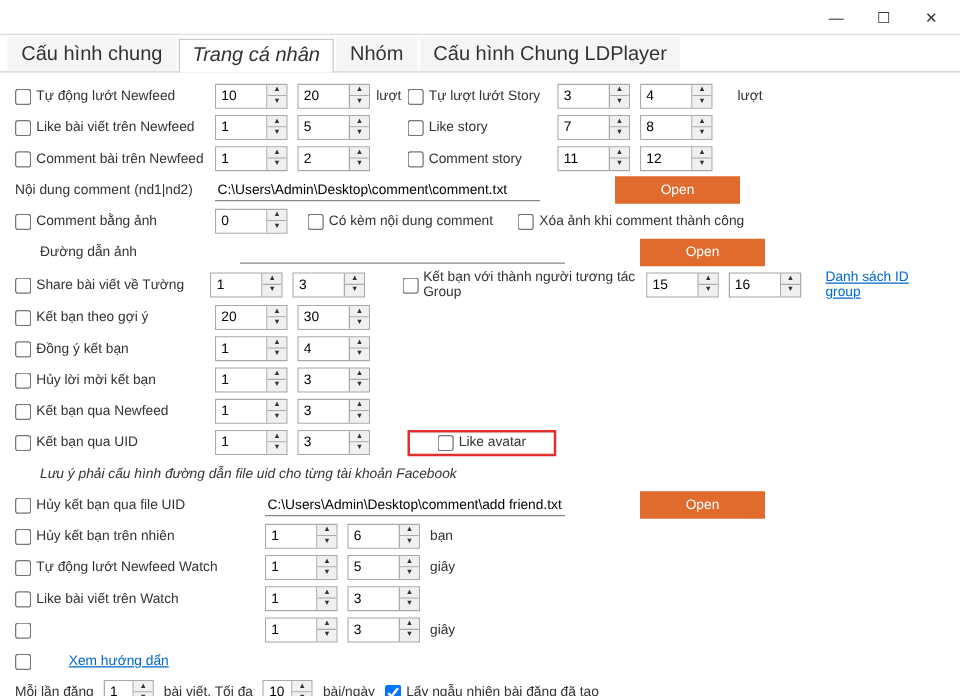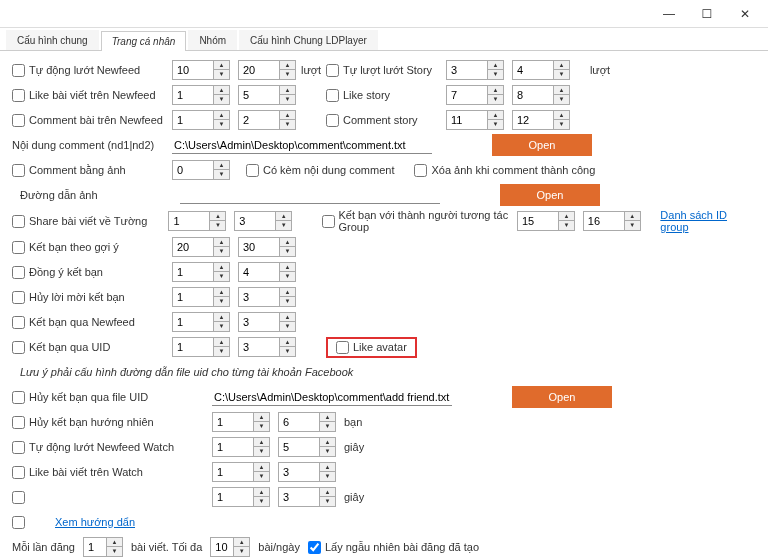--- a/index.html
+++ b/index.html
@@ -1,38 +1,38 @@
 <!DOCTYPE html>
 <html><head>
 <meta charset="utf-8">
 <style>
 * { box-sizing: border-box; margin: 0; padding: 0; }
 body { font-family: "Segoe UI", Tahoma, sans-serif; font-size: 11px; color: #333; background: #fff; width: 768px; }
 .titlebar { height: 28px; display: flex; justify-content: flex-end; align-items: center; padding-right: 4px; border-bottom: 1px solid #ddd; }
 .titlebar .wbtn { width: 38px; height: 22px; display: flex; align-items: center; justify-content: center; font-size: 12px; color: #333; }
 .tabs { display: flex; border-bottom: 1px solid #ccc; padding-left: 6px; }
-.tab { padding: 4px 10px; font-size: 10px; border: 1px solid transparent; border-bottom: none; background: #f5f5f5; margin-right: 2px; margin-top: 2px; text-align: center; }
+.tab { padding: 4px 10px; font-size: 16px; border: 1px solid transparent; border-bottom: none; background: #f5f5f5; margin-right: 2px; margin-top: 2px; text-align: center; }
 .tab.active { background: #fff; border-color: #ccc; position: relative; top: 1px; font-style: italic; }
 .content { padding: 8px 12px; position: relative; }
 .row { display: flex; align-items: center; min-height: 22px; margin-bottom: 3px; }
 .chk { display: flex; align-items: center; gap: 4px; }
 .chk input[type=checkbox] { width: 13px; height: 13px; }
 .col1 { width: 160px; }
 .col1b { width: 200px; }
 .spin { display: inline-flex; align-items: center; height: 20px; border: 1px solid #aaa; background: #fff; width: 58px; }
 .spin input { border: none; width: 40px; height: 18px; padding: 0 4px; font-size: 11px; outline: none; }
 .spin .arrows { width: 16px; display: flex; flex-direction: column; border-left: 1px solid #aaa; }
 .spin .arrows span { height: 9px; font-size: 6px; text-align: center; line-height: 9px; background: #f0f0f0; cursor: pointer; }
 .spin .arrows span:first-child { border-bottom: 1px solid #aaa; }
 .gap { width: 8px; display: inline-block; }
 .textline { border: none; border-bottom: 1px solid #888; height: 18px; padding: 0 2px; font-size: 11px; background: transparent; }
 .btn-open { background: #e06b2c; color: #fff; border: none; height: 22px; width: 100px; font-size: 11px; cursor: pointer; }
 .label { font-size: 11px; }
-.highlight { border: 2px solid #e03030; padding: 2px 8px; }
-.indent { margin-left: 8px; }
+.highlight { border: 2px solid #e03030; padding: 2px 22px; }
+.indent { margin-left: 20px; }
 .link { color: #0066cc; text-decoration: underline; cursor: pointer; }
 </style>
 </head>
 <body>
 
 <div class="titlebar">
   <div class="wbtn">—</div>
   <div class="wbtn">☐</div>
   <div class="wbtn">✕</div>
 </div>
@@ -381,21 +381,21 @@
         <span>Hủy kết bạn qua file UID</span>
       </div>
     <input class="textline" style="width: 240px;" value="C:\Users\Admin\Desktop\comment\add friend.txt">
     <span style="width:60px"></span>
     <button class="btn-open">Open</button>
   </div>
 
   <div class="row">
     <div class="col1b chk">
         <input type="checkbox" style="">
-        <span>Hủy kết bạn hướng nhiên</span>
+        <span>Hủy kết bạn trên nhiên</span>
       </div>
     <span class="spin">
         <input value="1" style="">
         <span class="arrows">
           <span>▲</span>
           <span>▼</span>
         </span>
       </span>
     <span class="gap"></span>
     <span class="spin">

